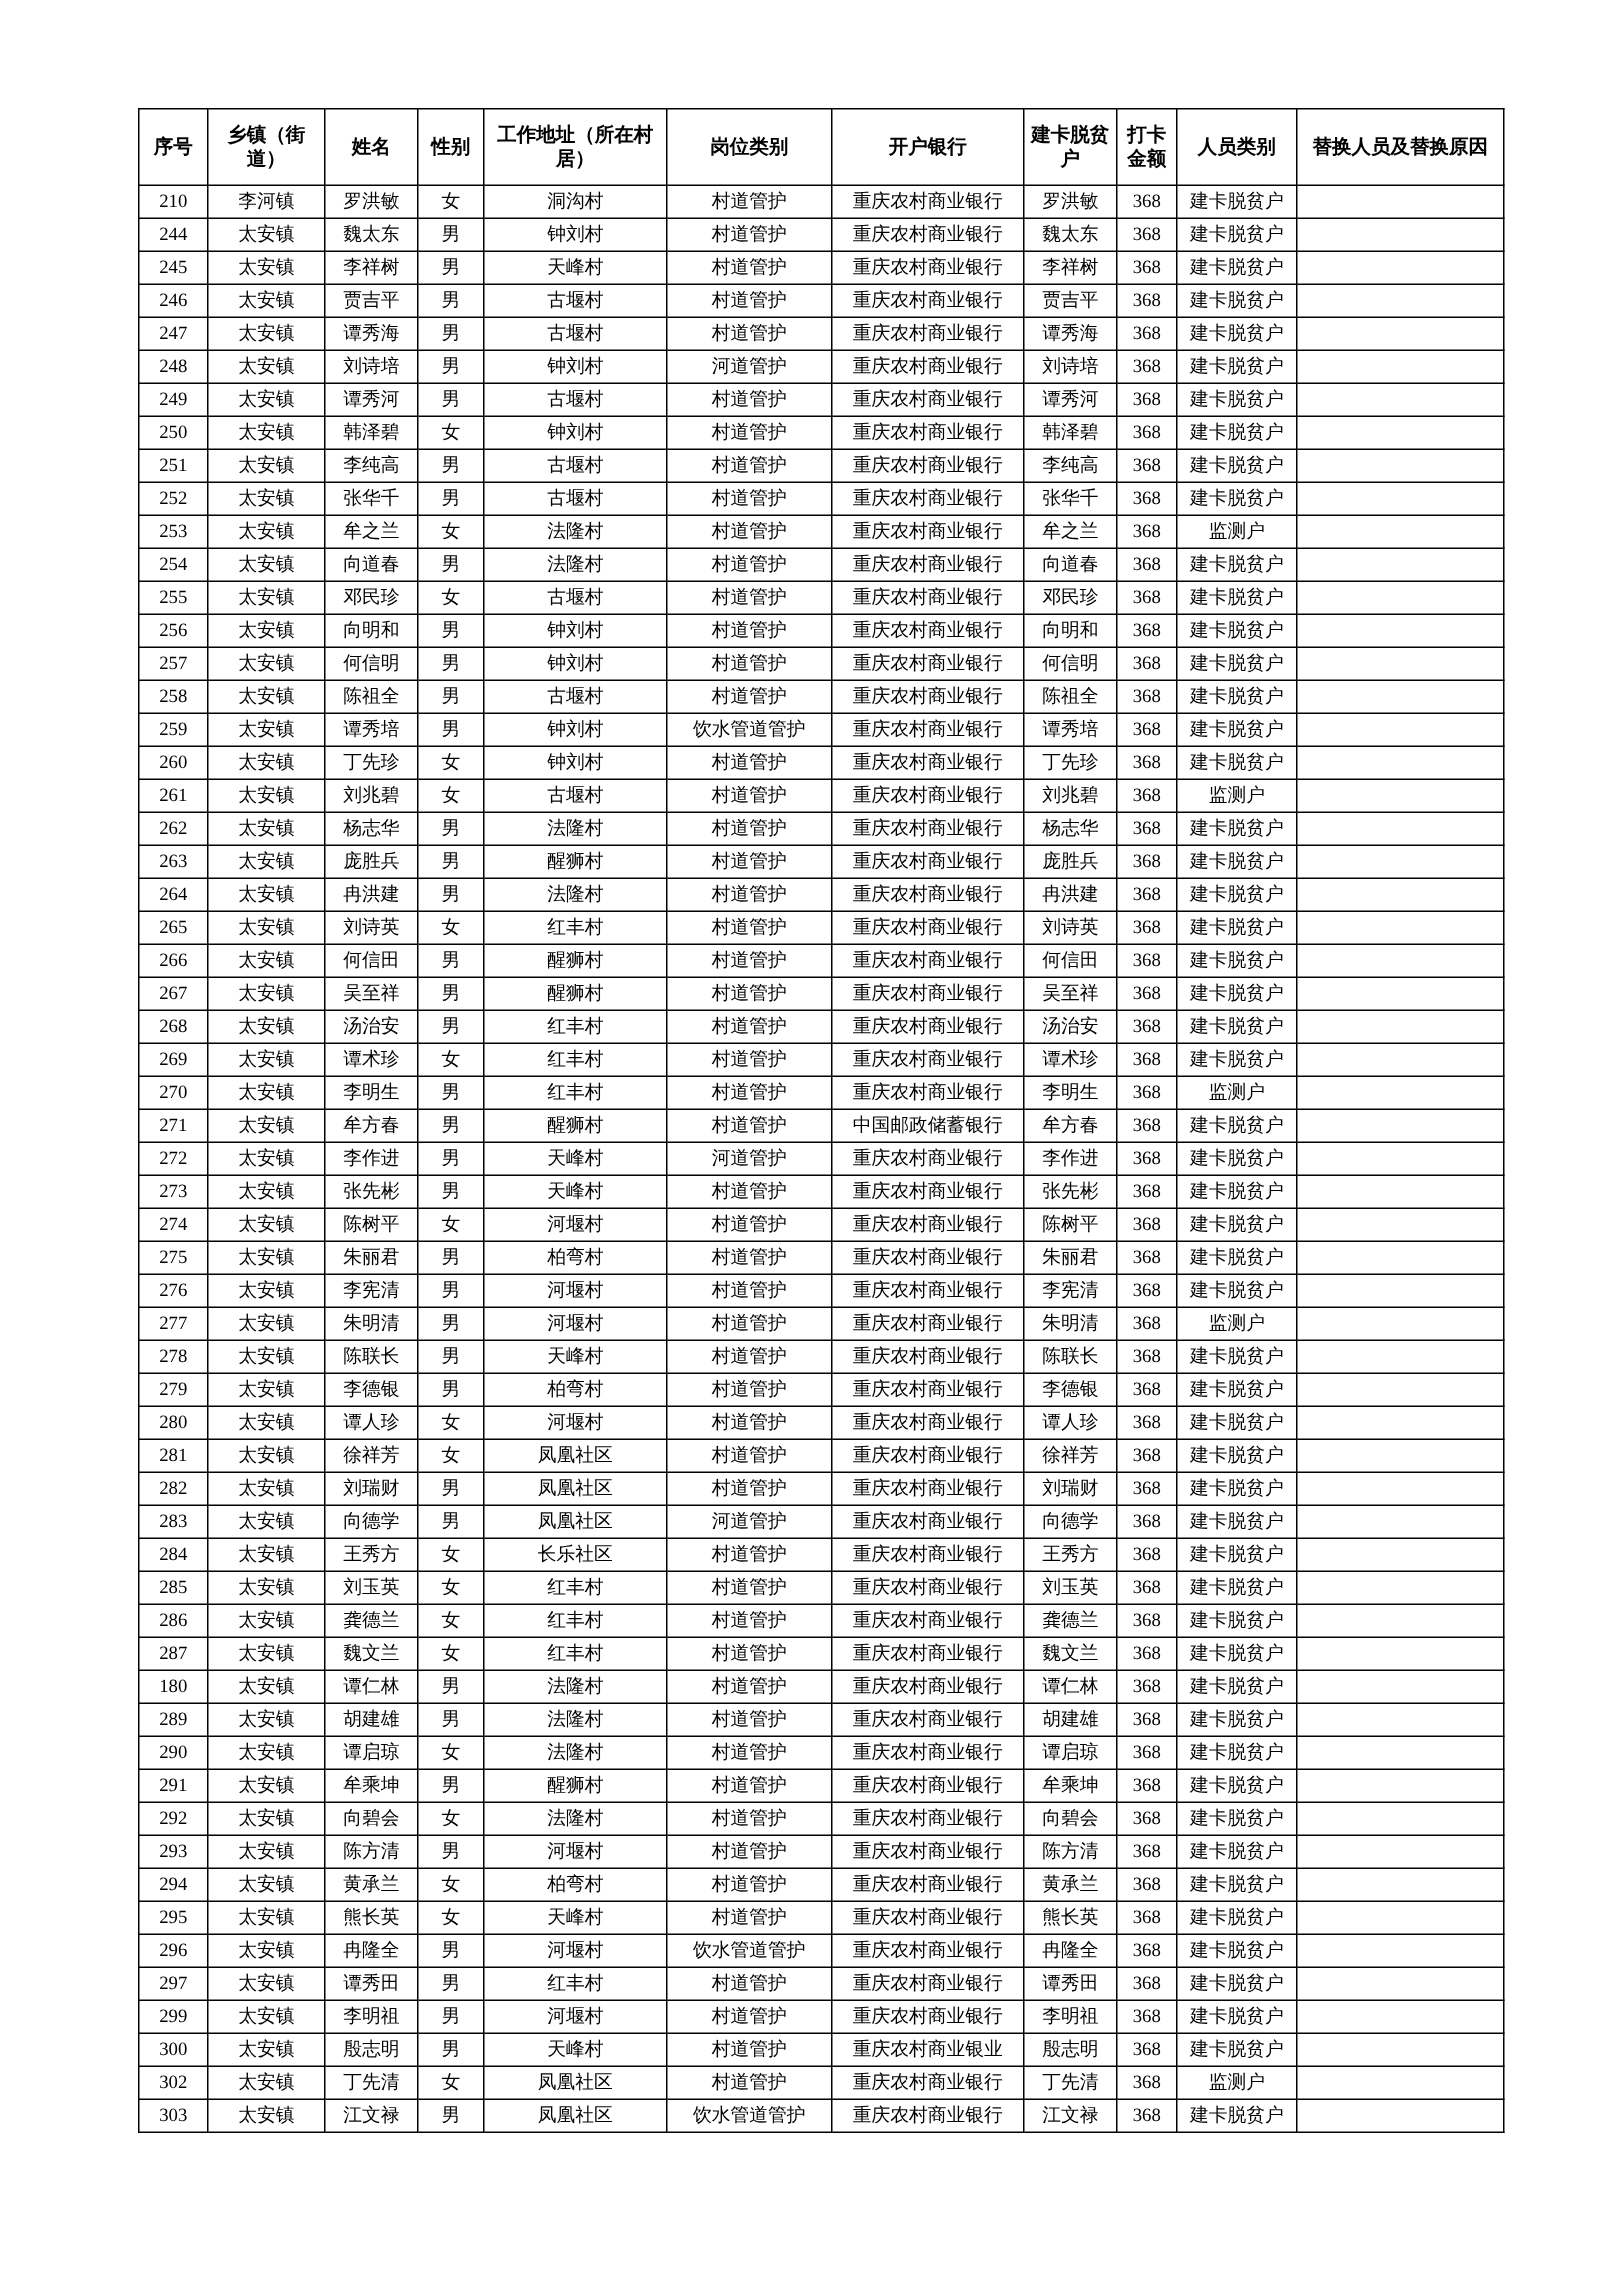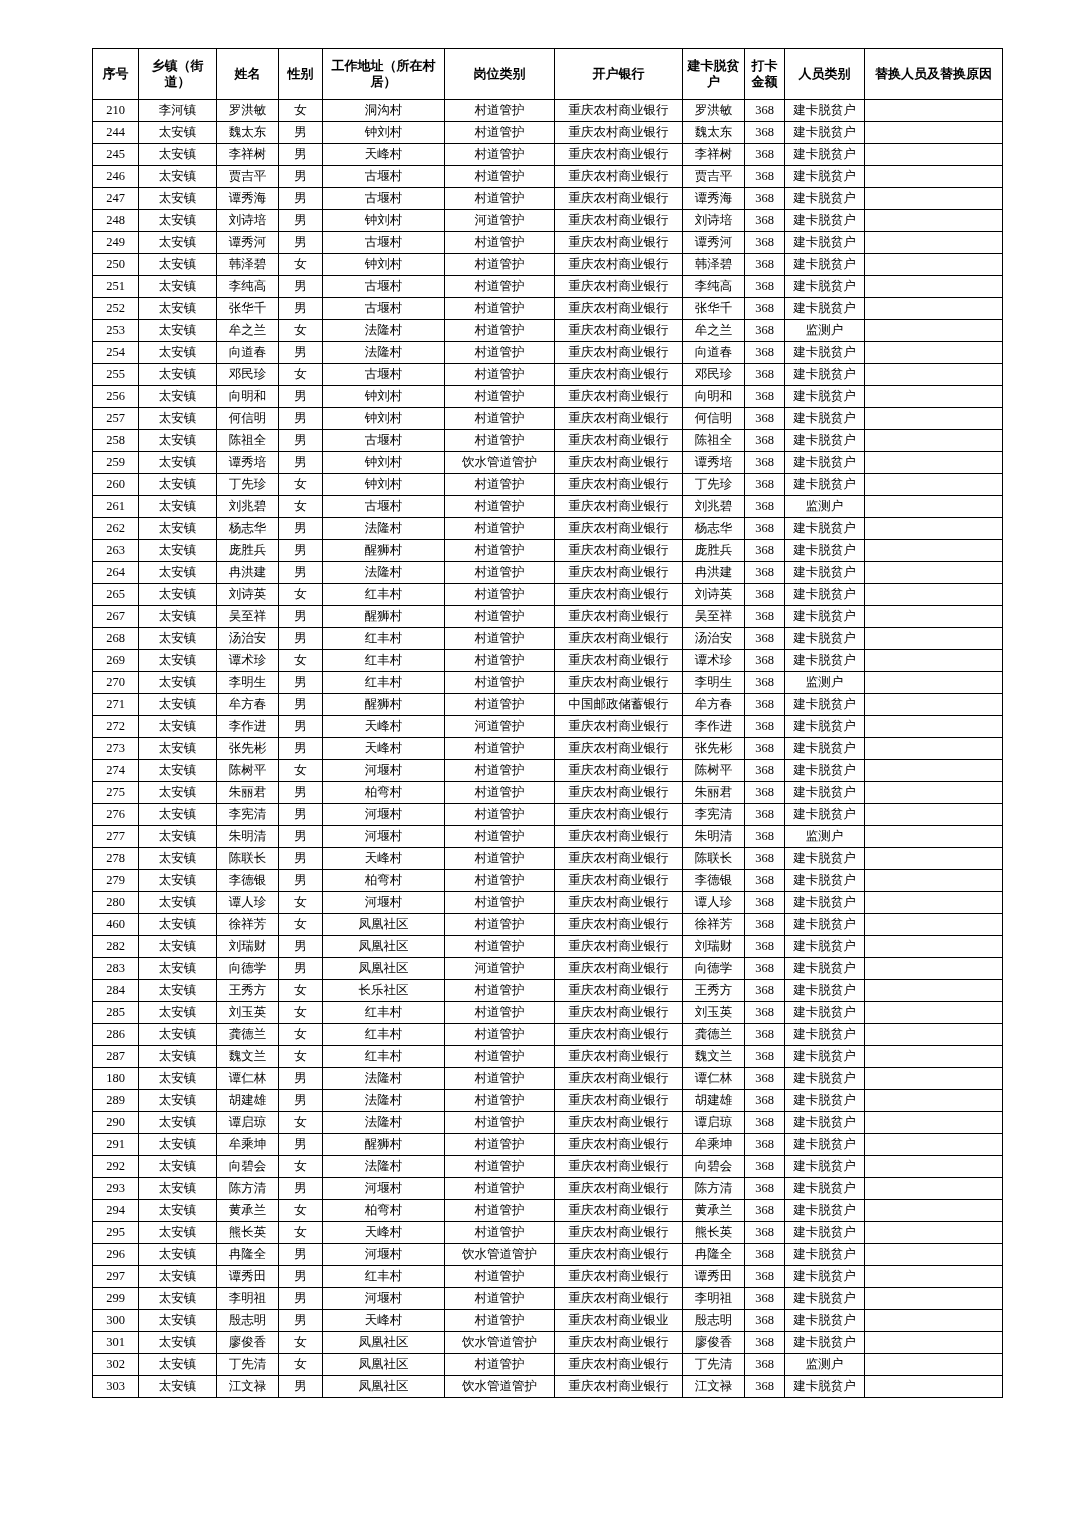--- a/index.html
+++ b/index.html
@@ -11,21 +11,21 @@
     width: 1074px;
     height: 1520px;
     font-family: "Liberation Serif", "DejaVu Serif", serif;
     color: #000000;
   }
   .page {
     position: relative;
     width: 1074px;
     height: 1520px;
     box-sizing: border-box;
-    padding: 48px 92px 0 92px;
+    padding: 72px 92px 0 92px;
   }
   table.roster {
     border-collapse: collapse;
     width: 890px;
     table-layout: fixed;
   }
   table.roster th,
   table.roster td {
     border: 1px solid #000000;
     text-align: center;
@@ -388,20 +388,33 @@
           <td>女</td>
           <td>红丰村</td>
           <td>村道管护</td>
           <td>重庆农村商业银行</td>
           <td>刘诗英</td>
           <td class="num">368</td>
           <td>建卡脱贫户</td>
           <td class="repl"></td>
         </tr>
         <tr>
+          <td class="num">266</td>
+          <td>太安镇</td>
+          <td>何信田</td>
+          <td>男</td>
+          <td>醒狮村</td>
+          <td>村道管护</td>
+          <td>重庆农村商业银行</td>
+          <td>何信田</td>
+          <td class="num">368</td>
+          <td>建卡脱贫户</td>
+          <td class="repl"></td>
+        </tr>
+        <tr>
           <td class="num">267</td>
           <td>太安镇</td>
           <td>吴至祥</td>
           <td>男</td>
           <td>醒狮村</td>
           <td>村道管护</td>
           <td>重庆农村商业银行</td>
           <td>吴至祥</td>
           <td class="num">368</td>
           <td>建卡脱贫户</td>
@@ -570,21 +583,21 @@
           <td>女</td>
           <td>河堰村</td>
           <td>村道管护</td>
           <td>重庆农村商业银行</td>
           <td>谭人珍</td>
           <td class="num">368</td>
           <td>建卡脱贫户</td>
           <td class="repl"></td>
         </tr>
         <tr>
-          <td class="num">460</td>
+          <td class="num">281</td>
           <td>太安镇</td>
           <td>徐祥芳</td>
           <td>女</td>
           <td>凤凰社区</td>
           <td>村道管护</td>
           <td>重庆农村商业银行</td>
           <td>徐祥芳</td>
           <td class="num">368</td>
           <td>建卡脱贫户</td>
           <td class="repl"></td>
@@ -812,33 +825,20 @@
         </tr>
         <tr>
           <td class="num">300</td>
           <td>太安镇</td>
           <td>殷志明</td>
           <td>男</td>
           <td>天峰村</td>
           <td>村道管护</td>
           <td>重庆农村商业银业</td>
           <td>殷志明</td>
-          <td class="num">368</td>
-          <td>建卡脱贫户</td>
-          <td class="repl"></td>
-        </tr>
-        <tr>
-          <td class="num">301</td>
-          <td>太安镇</td>
-          <td>廖俊香</td>
-          <td>女</td>
-          <td>凤凰社区</td>
-          <td>饮水管道管护</td>
-          <td>重庆农村商业银行</td>
-          <td>廖俊香</td>
           <td class="num">368</td>
           <td>建卡脱贫户</td>
           <td class="repl"></td>
         </tr>
         <tr>
           <td class="num">302</td>
           <td>太安镇</td>
           <td>丁先清</td>
           <td>女</td>
           <td>凤凰社区</td>

